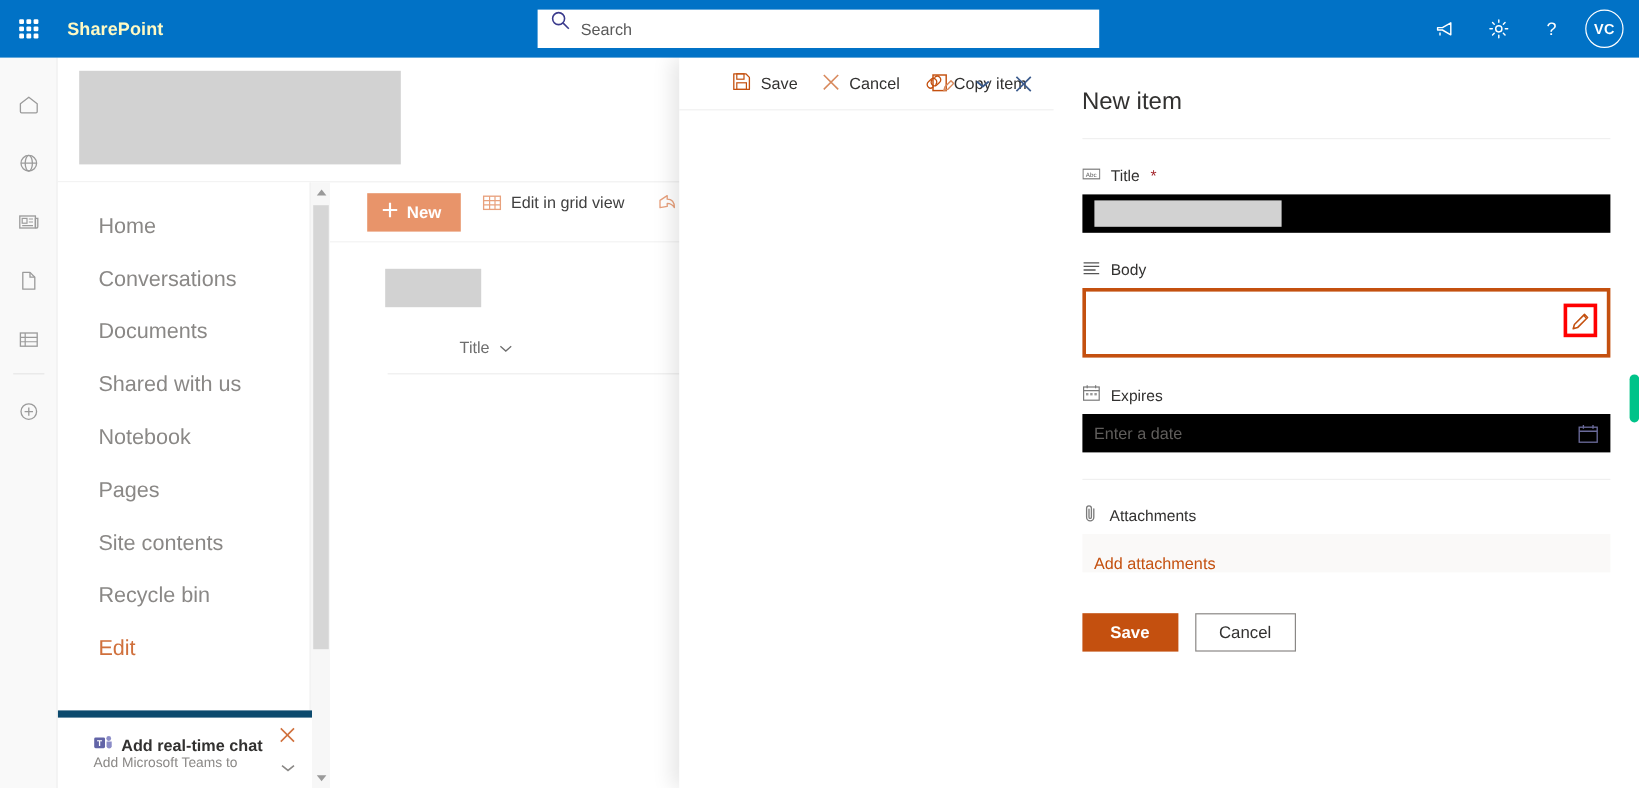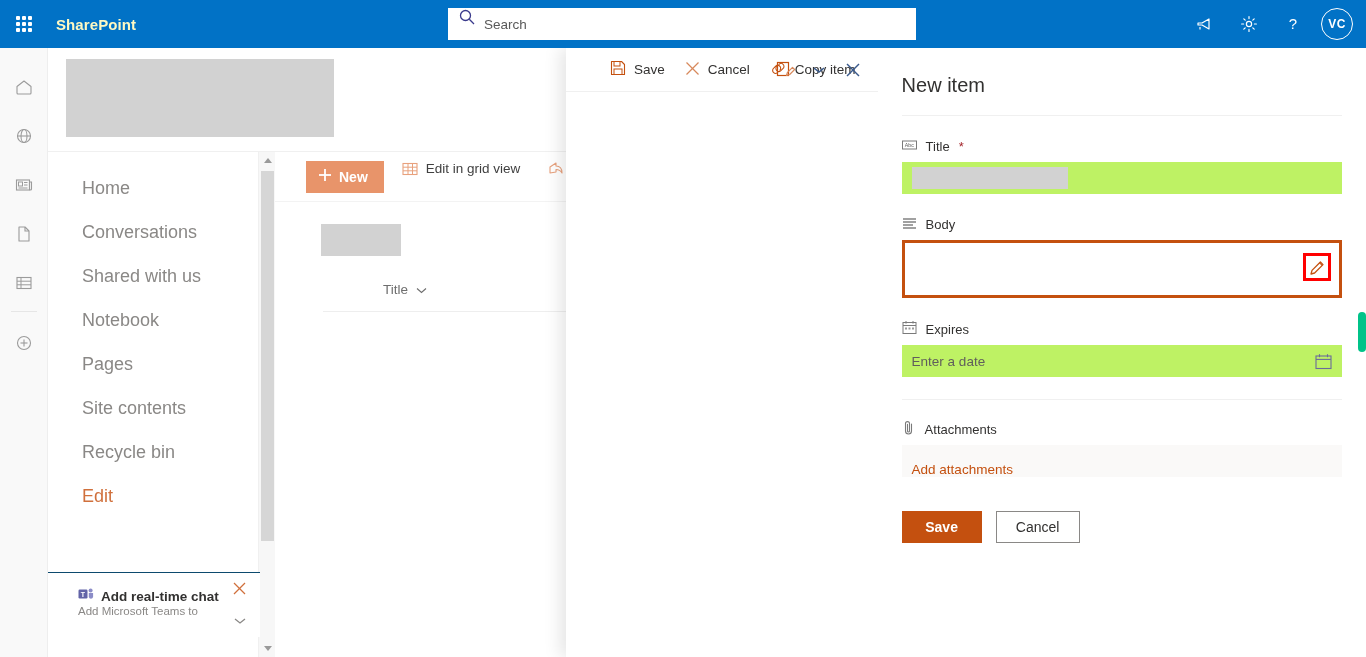--- a/index.html
+++ b/index.html
@@ -138,24 +138,24 @@
     width: 13px; height: 370px;
     background: #d6d6d6;
     cursor: pointer;
   }
   .tri { width: 0; height: 0; }
   .tri.up { border-left: 4px solid transparent; border-right: 4px solid transparent; border-bottom: 5px solid #9a9a9a; }
   .tri.down { border-left: 4px solid transparent; border-right: 4px solid transparent; border-top: 5px solid #9a9a9a; }
 
   
   .teams-promo {
-    position: absolute; left: 48px; top: 572px;
+    position: absolute; left: 48px; top: 592px;
     width: 212px; height: 65px;
     background: #ffffff;
-    border-top: 1px solid #0c4a6e;
+    border-top: 6px solid #0c4a6e;
     padding: 14px 10px 0 30px;
     z-index: 4;
   }
   .promo-title {
     font-size: 13.5px; font-weight: bold; color: #323130;
     display: flex; align-items: center; gap: 6px;
     cursor: pointer; white-space: nowrap;
   }
   .promo-sub {
     font-size: 11.5px; color: #8a8886; margin-top: 0; white-space: nowrap;
@@ -246,21 +246,21 @@
   }
   .panel-divider { height: 1px; background: #f0f0f0; margin-bottom: 22px; }
 
   .field { margin-bottom: 22px; }
   .field-label {
     display: flex; align-items: center; gap: 9px;
     font-size: 13px; color: #323130; margin-bottom: 7px;
   }
   .req { color: #a4262c; font-size: 13px; }
   .field-input {
-    height: 32px; background: #bef264;
+    height: 32px; background: #000000;
     display: flex; align-items: center;
     padding: 0 10px; font-size: 13.5px; color: #323130;
     cursor: text; position: relative;
   }
   .field-input .ph { color: #605e5c; }
   .title-redact { width: 156px; height: 22px; }
 
   .body-box {
     height: 58px; background: #ffffff;
     border: 3px solid #c4500f;
@@ -410,20 +410,23 @@
 <div class="site-header">
   <span class="redact site-logo-redact"></span>
 </div>
 
 <div class="leftnav">
   <div class="nav-item">
       <span>Home</span>
     </div>
   <div class="nav-item">
       <span>Conversations</span>
+    </div>
+  <div class="nav-item">
+      <span>Documents</span>
     </div>
   <div class="nav-item">
       <span>Shared with us</span>
     </div>
   <div class="nav-item">
       <span>Notebook</span>
     </div>
   <div class="nav-item">
       <span>Pages</span>
     </div>

